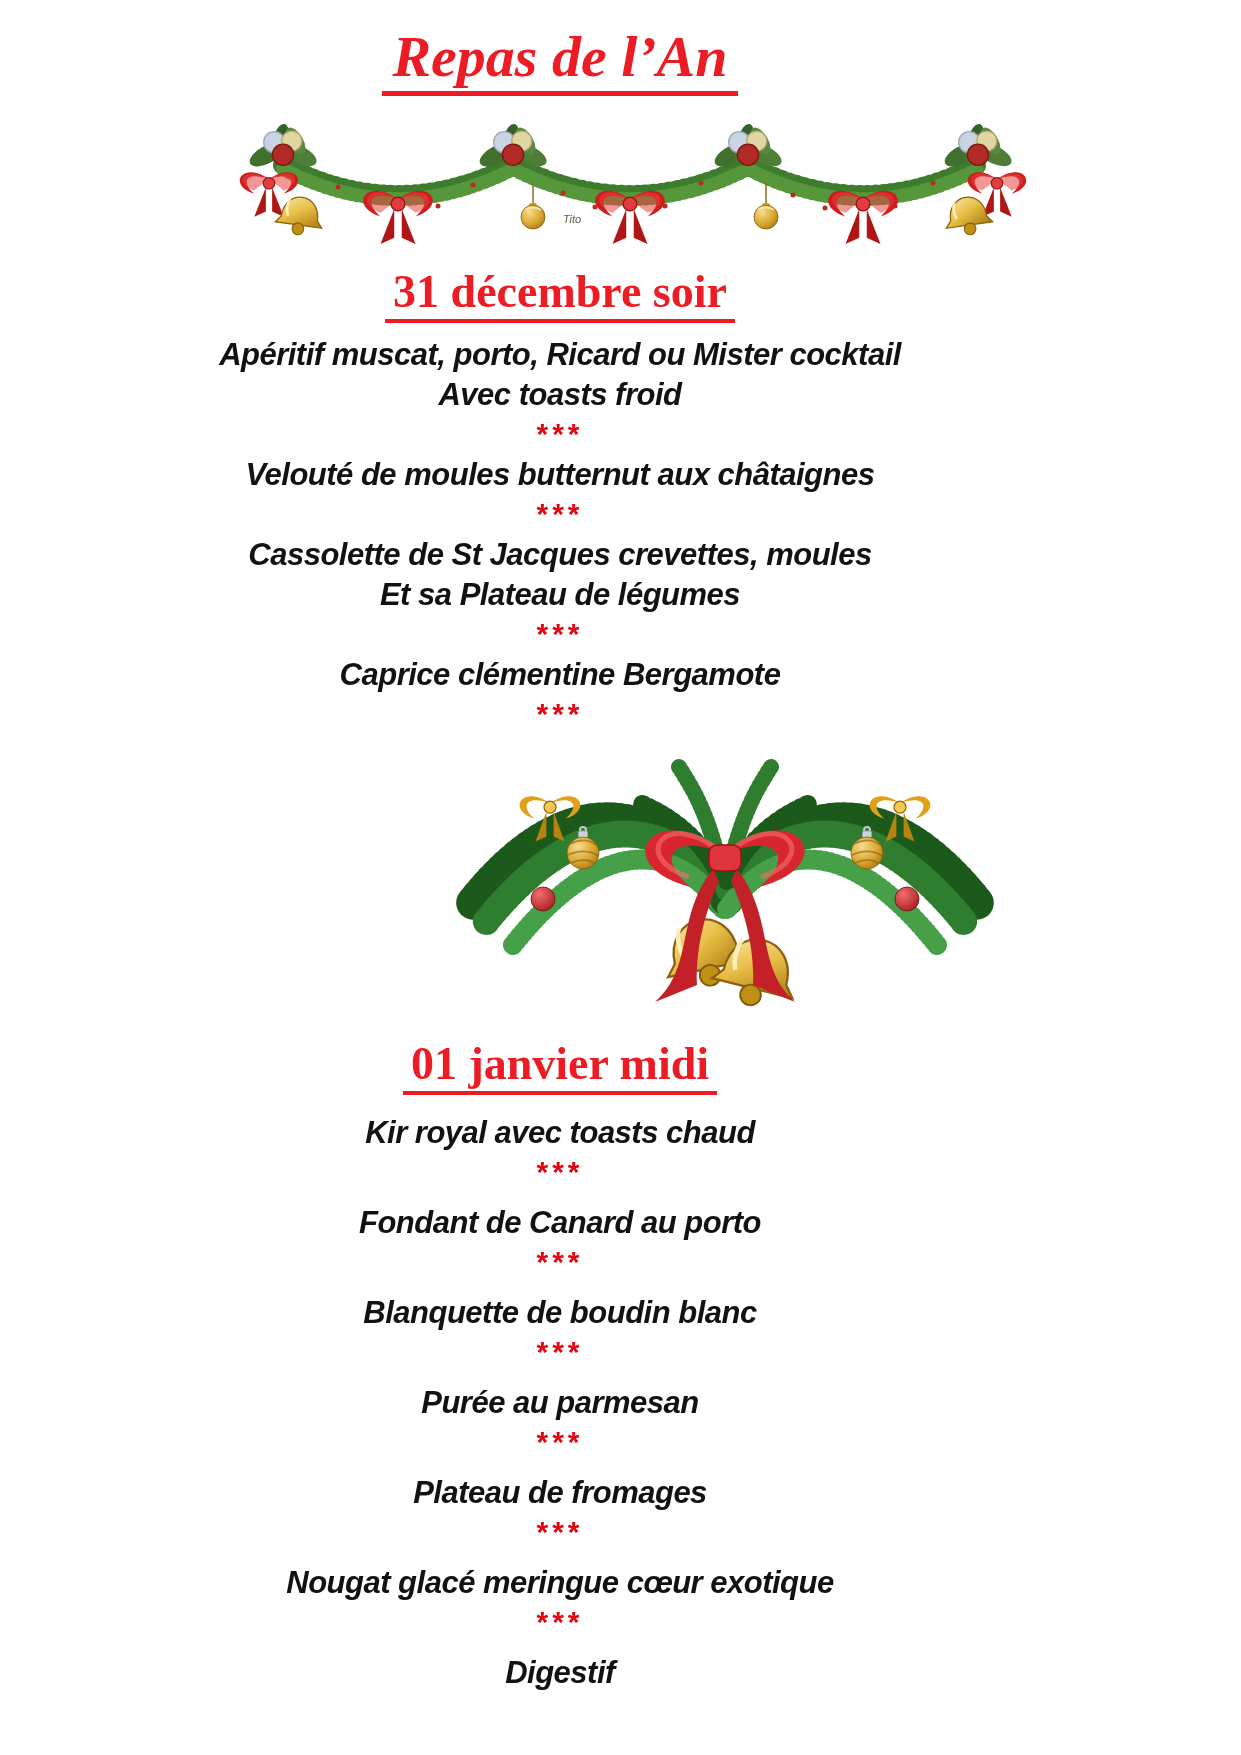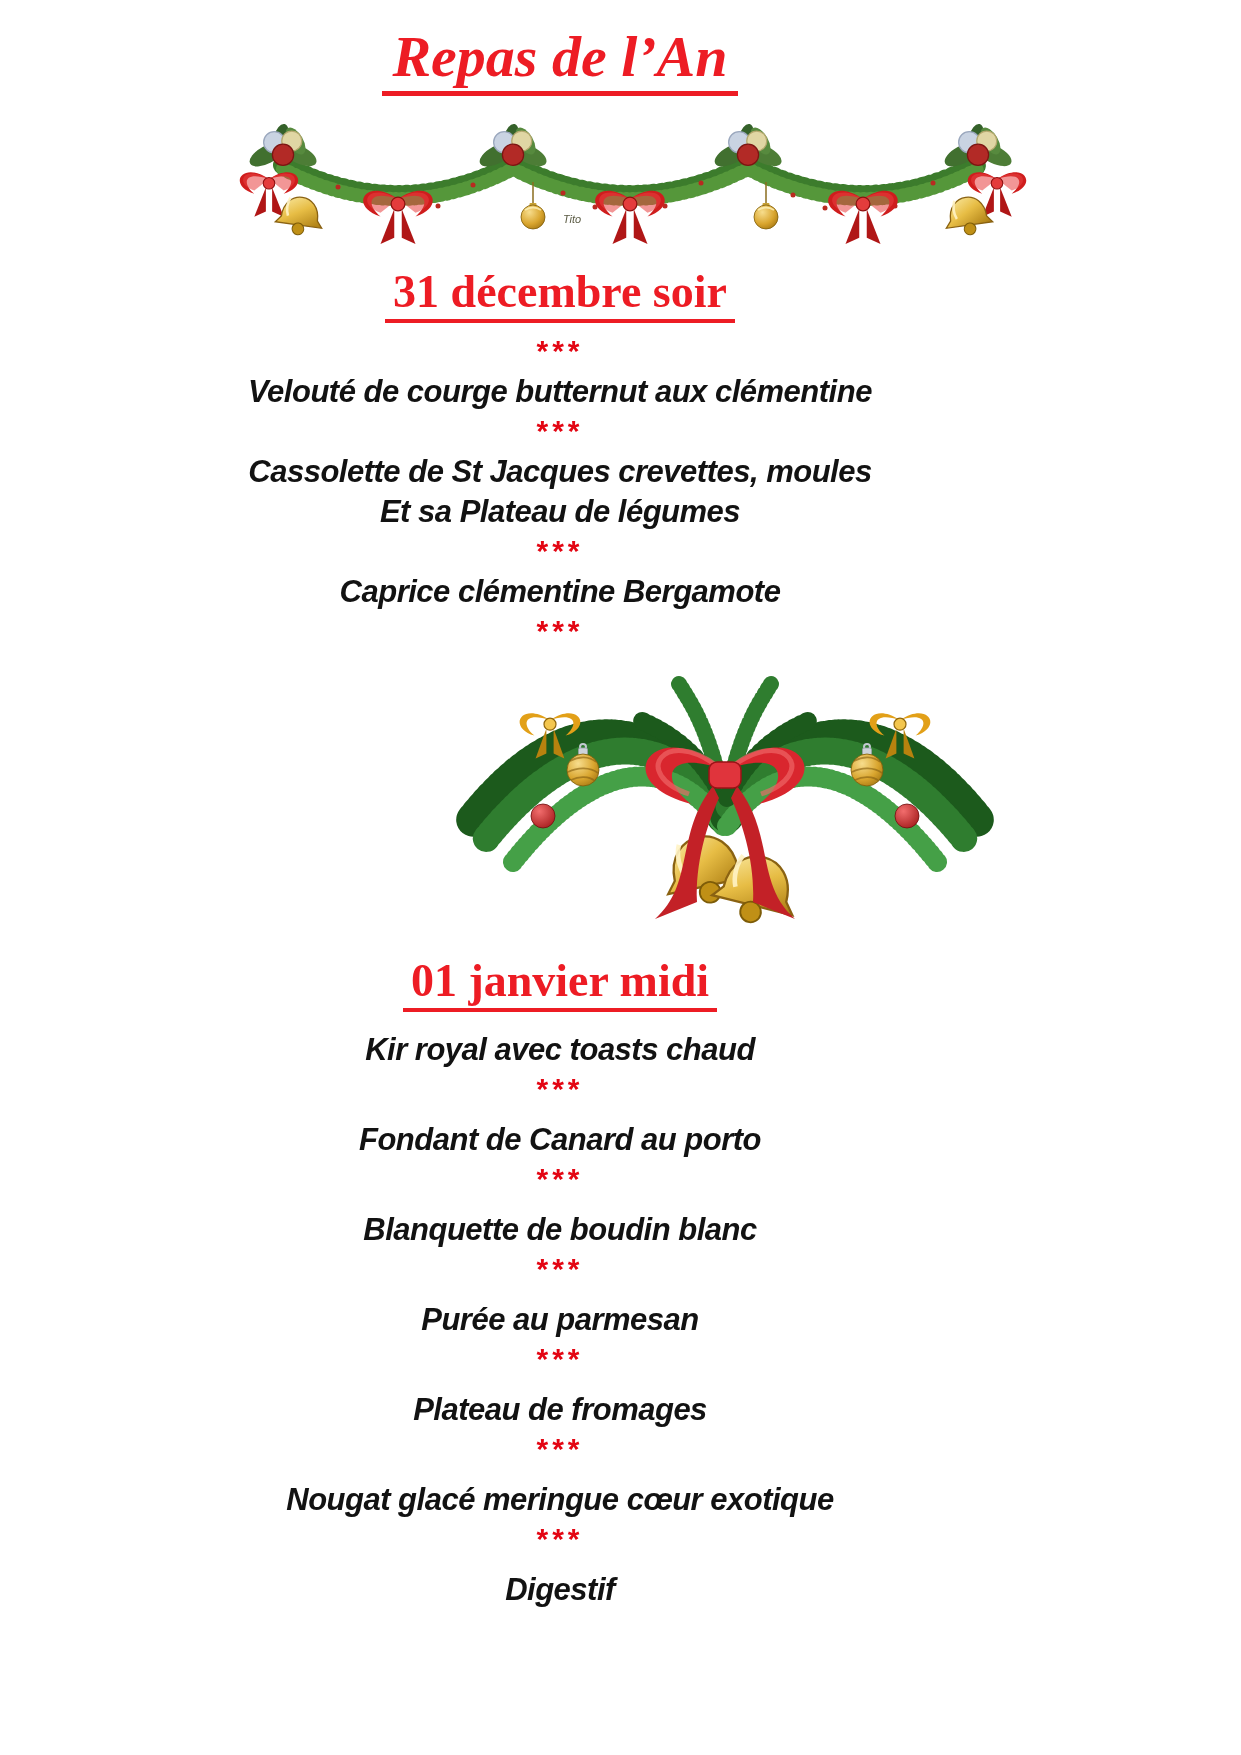--- a/index.html
+++ b/index.html
@@ -137,23 +137,27 @@
       <use href="#holly" transform="translate(745,38) scale(1.25)"></use>
       <use href="#bowR" transform="translate(36,66) scale(1.05)"></use>
       <use href="#bellG" transform="translate(68,94) scale(1.3) rotate(8)"></use>
       <use href="#bowR" transform="translate(764,66) scale(1.05)"></use>
       <use href="#bellG" transform="translate(734,94) scale(1.3) rotate(-8)"></use>
       <text x="330" y="110" font-size="11" font-style="italic" fill="#5a5a43">Tito</text>
     </svg>
 
     <div id="section-0">
         <div class="heading"><span class="heading-text">31 décembre soir</span></div>
-        <div class="stars">***</div>
-        <div class="course">
-          <div class="item">Velouté de courge butternut aux clémentine</div>
+        <div class="course">
+          <div class="item">Apéritif muscat, porto, Ricard ou Mister cocktail</div>
+          <div class="item">Avec toasts froid</div>
+        </div>
+        <div class="stars">***</div>
+        <div class="course">
+          <div class="item">Velouté de moules butternut aux châtaignes</div>
         </div>
         <div class="stars">***</div>
         <div class="course">
           <div class="item">Cassolette de St Jacques crevettes, moules</div>
           <div class="item">Et sa Plateau de légumes</div>
         </div>
         <div class="stars">***</div>
         <div class="course">
           <div class="item">Caprice clémentine Bergamote</div>
         </div>

